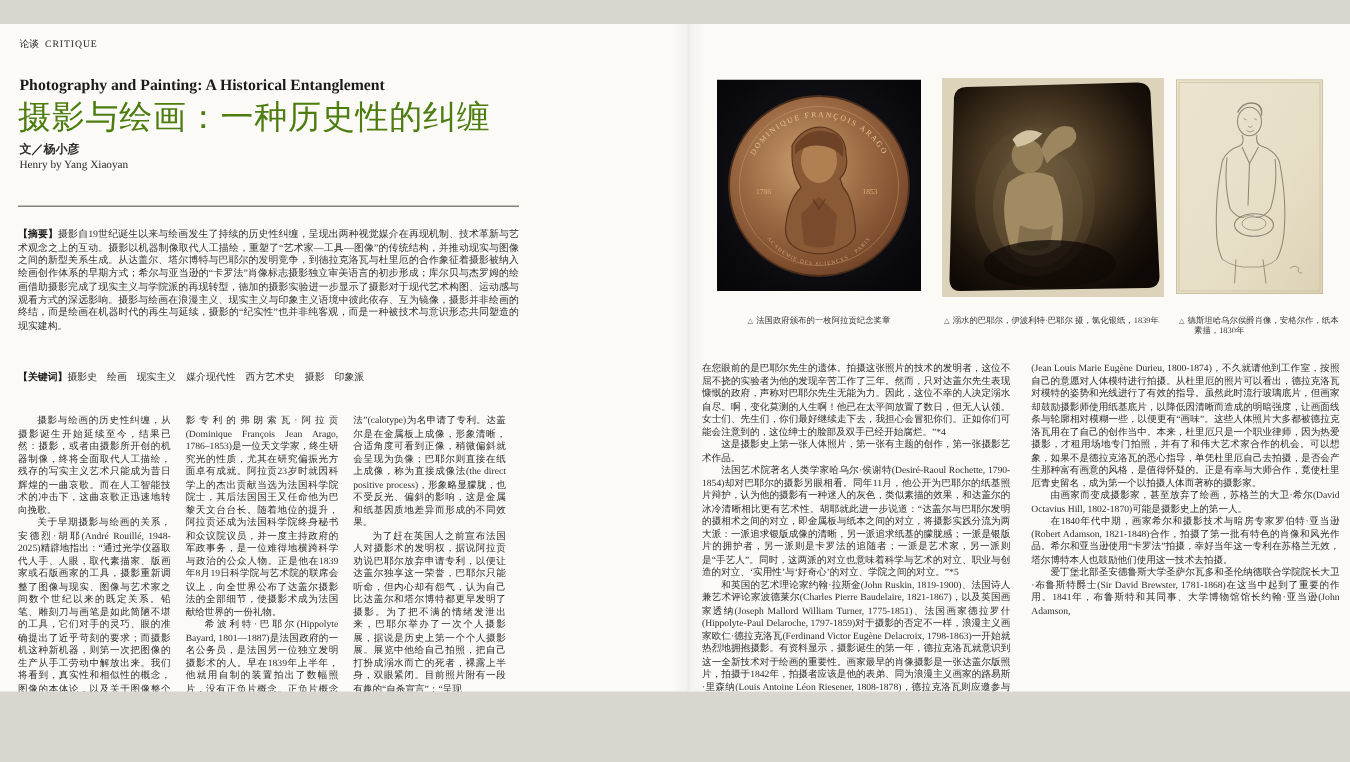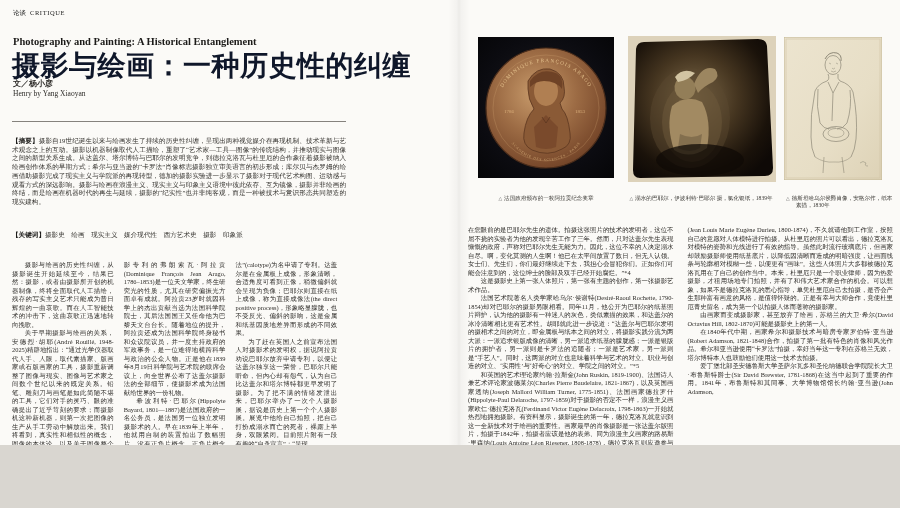--- a/index.html
+++ b/index.html
@@ -1,29 +1,29 @@
 <!DOCTYPE html>
 <html><head>
 <meta charset="utf-8">
 <style>
   html,body { margin:0; padding:0; background:#d9d6d0; }
   .spread {
-    position:relative; width:900px; height:445px; margin:0 auto;
+    position:relative; width:900px; height:445px; margin:16px auto;
     background:#fbfaf7;
     font-family:"Liberation Serif","DejaVu Serif",serif;
     color:#2e2c29; overflow:hidden;
   }
   .gutter {
     position:absolute; left:448px; top:0; width:22px; height:100%;
     background:linear-gradient(90deg, rgba(0,0,0,0) 0%, rgba(0,0,0,0.03) 40%, rgba(0,0,0,0.06) 50%, rgba(0,0,0,0.03) 60%, rgba(0,0,0,0) 100%);
   }
   .section-label { position:absolute; left:13px; top:9px; font-size:6.5px; color:#222; }
   .section-label .en { letter-spacing:0.6px; margin-left:4px; }
   .title-en { position:absolute; left:13px; top:36px; font-size:10.5px; font-weight:bold; color:#1c1b19; }
-  .title-zh { position:absolute; left:12px; top:47px; font-size:28px; font-weight:bold; letter-spacing:0.5px; color:#0f172a; white-space:nowrap; }
+  .title-zh { position:absolute; left:12px; top:47px; font-size:22px; font-weight:normal; letter-spacing:0.5px; color:#4d7c0f; white-space:nowrap; }
   .byline-zh { position:absolute; left:13px; top:78px; font-size:8px; font-weight:bold; }
   .byline-en { position:absolute; left:13px; top:88.5px; font-size:7.5px; }
   .rule { position:absolute; left:12px; top:121px; width:334px; height:1px; background:#85827d; }
   .abstract-block {
     position:absolute; left:12px; top:137px; width:334px;
     font-size:6.6px; line-height:8.7px; text-align:justify; color:#33312d;
   }
   .keywords-block { position:absolute; left:12px; top:231px; width:340px; font-size:6.6px; color:#33312d; }
   .inline-label { font-weight:bold; color:#1c1b19; }
   .left-body {

